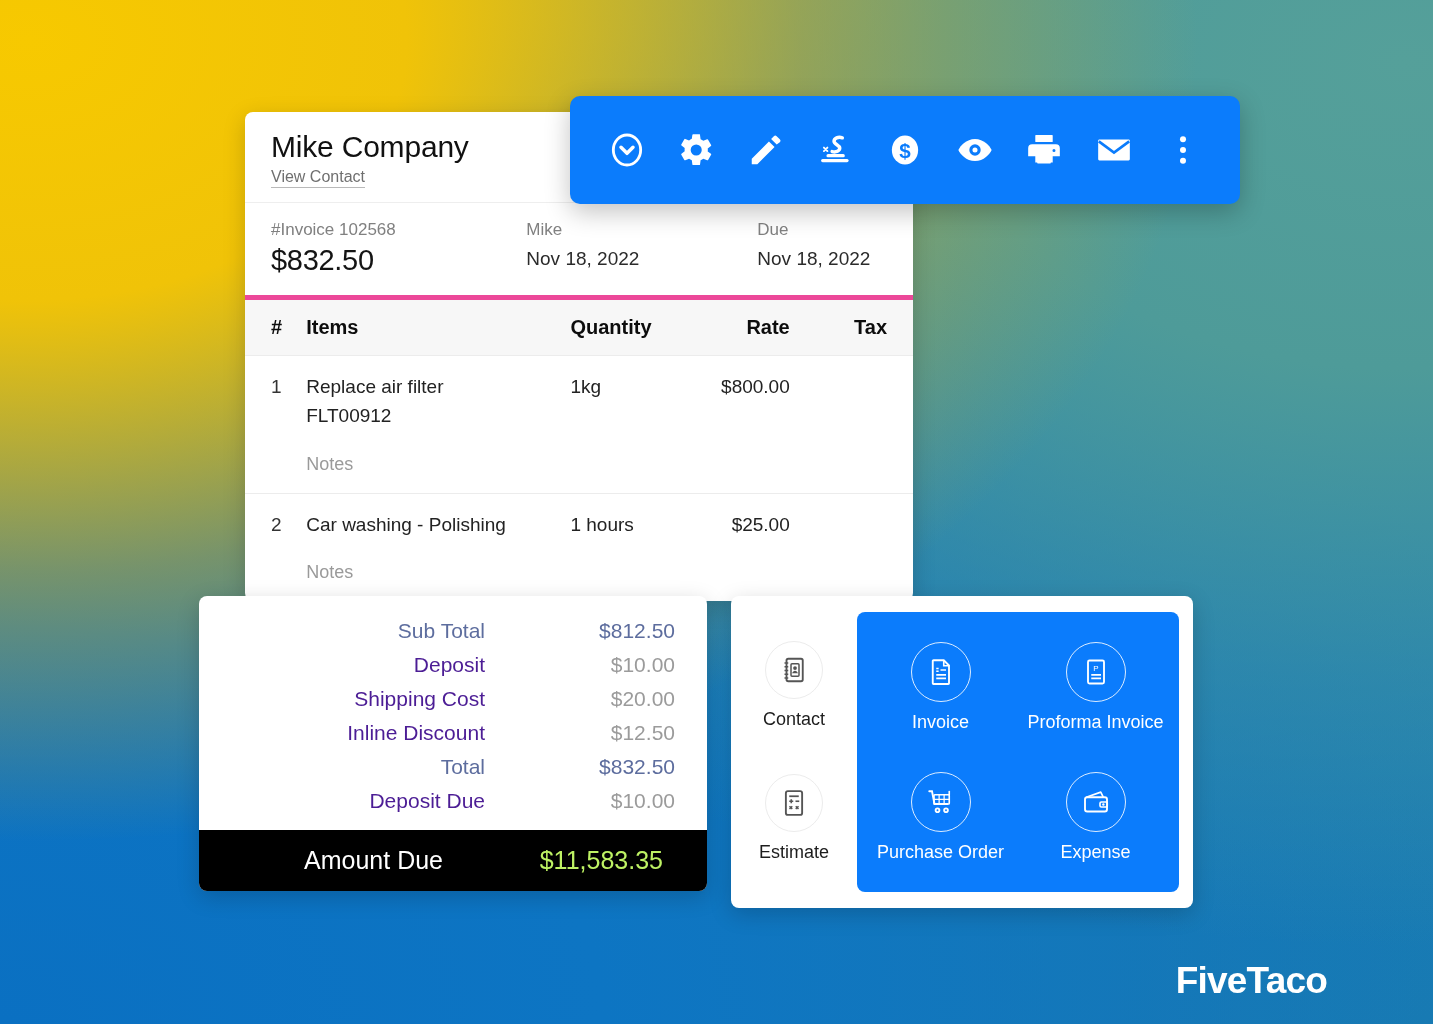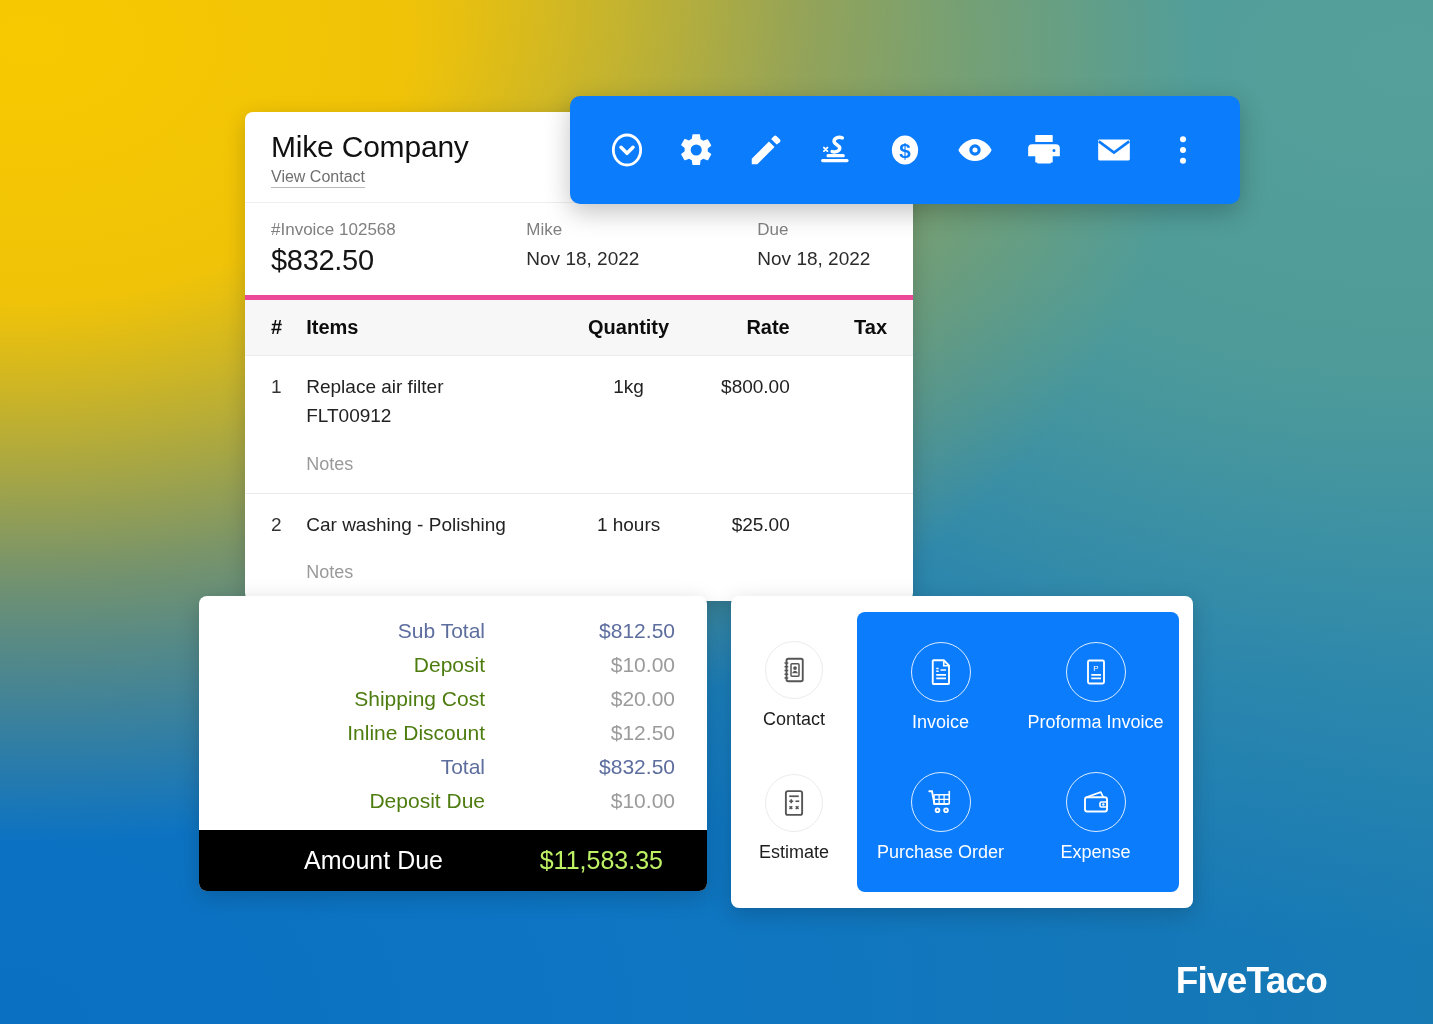--- a/index.html
+++ b/index.html
@@ -86,21 +86,21 @@
   .thead {
     background: #f7f7f7;
     border-bottom: 1px solid #ececec;
     height: 56px;
     align-items: center;
   }
   .th, .td { font-size: 20px; }
   .th { font-weight: bold; color: #0d0d0d; }
   .col-num   { width: 40px; }
   .col-item  { width: 300px; }
-  .col-qty   { width: 132px; text-align: center; }
+  .col-qty   { width: 132px; text-align: left; }
   .col-rate  { width: 135px; text-align: right; padding-right: 18px;}
   .col-tax   { width: 90px;  text-align: right; }
 
   .tbody-row {
     padding-top: 16px; padding-bottom: 14px;
     border-bottom: 1px solid #ececec;
   }
   .tbody-row:last-child { border-bottom: none; }
   .td { color: #222222; font-size: 19px; line-height: 1.55; }
   .td.col-num { color: #333; }
@@ -136,21 +136,21 @@
     border-radius: 8px;
     box-shadow: 0 6px 22px rgba(0,0,0,0.18);
     overflow: hidden;
   }
   .totals-body { padding: 18px 32px 12px 32px; }
   .trow {
     display: flex; justify-content: flex-end;
     align-items: baseline;
     padding: 5px 0;
   }
-  .trow .lbl { font-size: 21px; color: #4d7c0f; }
+  .trow .lbl { font-size: 21px; color: #4c1d95; }
   .trow .val { font-size: 21px; color: #9b9b9b; }
   .trow.accent .lbl, .trow.accent .val { color: #5d6d9e; }
   .trow .val { width: 150px; text-align: right; }
   .trow .lbl { flex: 1; text-align: right; padding-right: 40px; }
   .amount-due {
     background: #000000;
     display: flex; justify-content: space-between; align-items: center;
     padding: 16px 44px;
   }
   .amount-due .lbl { font-size: 25px; color: #ffffff; flex:1; text-align: right; padding-right: 40px;}

